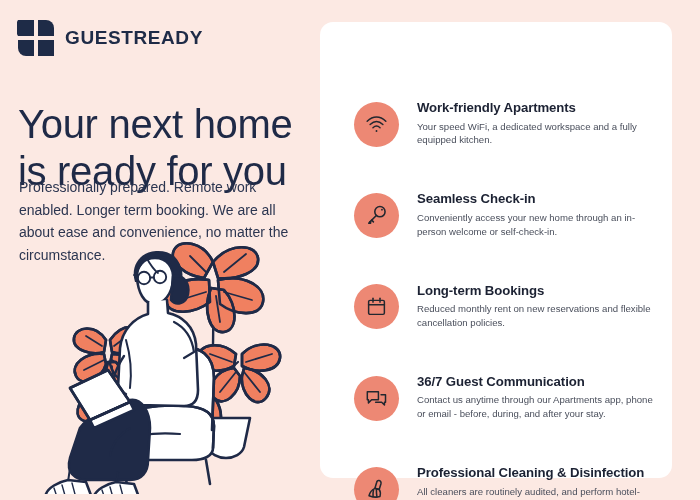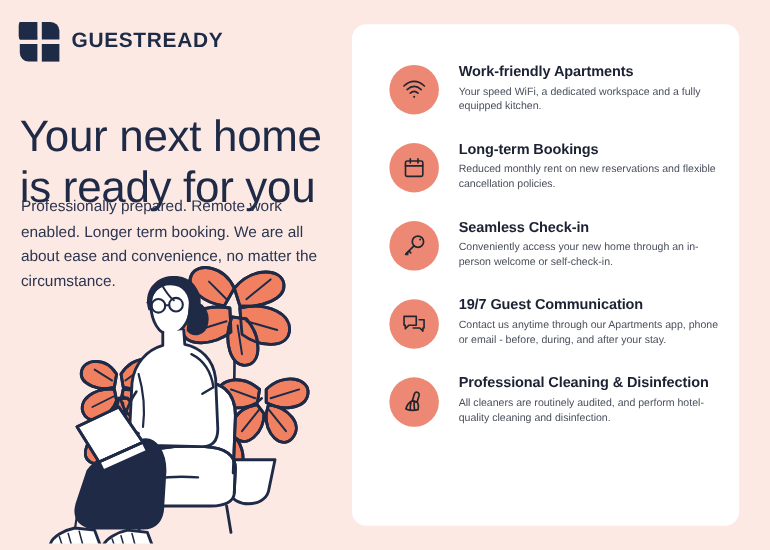--- a/index.html
+++ b/index.html
@@ -33,21 +33,21 @@
 
   .illo{position:absolute;left:34px;top:222px;width:286px;height:272px;}
   .illo svg{display:block;width:100%;height:100%;}
 
   
   .card{
     position:absolute;left:320px;top:22px;width:352px;height:456px;
     background:#FFFFFF;border-radius:13px;
   }
   .features{position:absolute;left:34px;top:34px;right:16px;}
-  .feature{display:flex;align-items:flex-end;margin-bottom:22.5px;}
+  .feature{display:flex;align-items:center;margin-bottom:22.5px;margin-top:43px;}
   .feature:last-child{margin-bottom:0;}
   .f-icon{
     flex:0 0 auto;width:45px;height:45px;border-radius:50%;
     background:#ED8874;display:flex;align-items:center;justify-content:center;
     margin-top:2px;
   }
   .f-icon svg{display:block;}
   .f-body{margin-left:18px;padding-top:1px;}
   .f-title{
     font-size:13.2px;font-weight:700;color:#1C2233;letter-spacing:-0.1px;
@@ -243,58 +243,58 @@
           </svg>
         </div>
         <div class="f-body">
           <p class="f-title">Work-friendly Apartments</p>
           <p class="f-desc">Your speed WiFi, a dedicated workspace and a fully equipped kitchen.</p>
         </div>
       </div>
 
       <div class="feature">
         <div class="f-icon">
-          <svg viewBox="0 0 24 24" width="21" height="21" fill="none" stroke="#22272F" stroke-width="1.7" stroke-linecap="round" stroke-linejoin="round">
-            <rect x="3" y="5" width="18" height="16" rx="1.6"></rect>
-            <path d="M3 10 H21"></path>
-            <path d="M8 2.6 V7"></path>
-            <path d="M16 2.6 V7"></path>
-          </svg>
-        </div>
-        <div class="f-body">
-          <p class="f-title">Long-term Bookings</p>
-          <p class="f-desc">Reduced monthly rent on new reservations and flexible cancellation policies.</p>
-        </div>
-      </div>
-
-      <div class="feature">
-        <div class="f-icon">
           <svg viewBox="0 0 24 24" width="22" height="22" fill="none" stroke="#22272F" stroke-width="1.7" stroke-linecap="round" stroke-linejoin="round">
             <circle cx="15.2" cy="8.4" r="5.6"></circle>
             <circle cx="17.4" cy="6.2" r="1" fill="#22272F" stroke="none"></circle>
             <path d="M11.3 12.5 L4.3 19.5"></path>
             <path d="M6.2 17.6 L8.1 19.5"></path>
             <path d="M4.3 19.5 L3 21 L5 21 L5 19"></path>
           </svg>
         </div>
         <div class="f-body">
           <p class="f-title">Seamless Check-in</p>
           <p class="f-desc">Conveniently access your new home through an in-person welcome or self-check-in.</p>
         </div>
       </div>
 
       <div class="feature">
         <div class="f-icon">
+          <svg viewBox="0 0 24 24" width="21" height="21" fill="none" stroke="#22272F" stroke-width="1.7" stroke-linecap="round" stroke-linejoin="round">
+            <rect x="3" y="5" width="18" height="16" rx="1.6"></rect>
+            <path d="M3 10 H21"></path>
+            <path d="M8 2.6 V7"></path>
+            <path d="M16 2.6 V7"></path>
+          </svg>
+        </div>
+        <div class="f-body">
+          <p class="f-title">Long-term Bookings</p>
+          <p class="f-desc">Reduced monthly rent on new reservations and flexible cancellation policies.</p>
+        </div>
+      </div>
+
+      <div class="feature">
+        <div class="f-icon">
           <svg viewBox="0 0 26 24" width="23" height="21" fill="none" stroke="#22272F" stroke-width="1.7" stroke-linecap="round" stroke-linejoin="round">
             <path d="M2.5 4.2 H15.2 V13.4 H7.4 L3.8 17 V13.4 H2.5 Z"></path>
             <path d="M18.2 7.6 H23.3 V16.2 H22.1 V19.4 L18.9 16.2 H12"></path>
           </svg>
         </div>
         <div class="f-body">
-          <p class="f-title">19/7 Guest Communication</p>
+          <p class="f-title">36/7 Guest Communication</p>
           <p class="f-desc">Contact us anytime through our Apartments app, phone or email - before, during, and after your stay.</p>
         </div>
       </div>
 
       <div class="feature">
         <div class="f-icon">
           <svg viewBox="0 0 24 24" width="22" height="22" fill="none" stroke="#22272F" stroke-width="1.7" stroke-linecap="round" stroke-linejoin="round">
             <path d="M14.3 2.8 C15.9 3.2 16.7 4.6 16.3 6.2 L14.4 12.6 L9.7 11.3 L11.6 4.9 C12 3.3 12.8 2.4 14.3 2.8 Z"></path>
             <path d="M14.4 12.6 L9.7 11.3 C6.3 13 4.1 15.9 3.3 19.4 C6.9 21 11 21.3 15.3 20.1 C16.1 16.6 15.8 14.5 14.4 12.6 Z"></path>
             <path d="M8.2 13.2 C7.6 15.6 7.4 17.8 7.7 20.4"></path>

